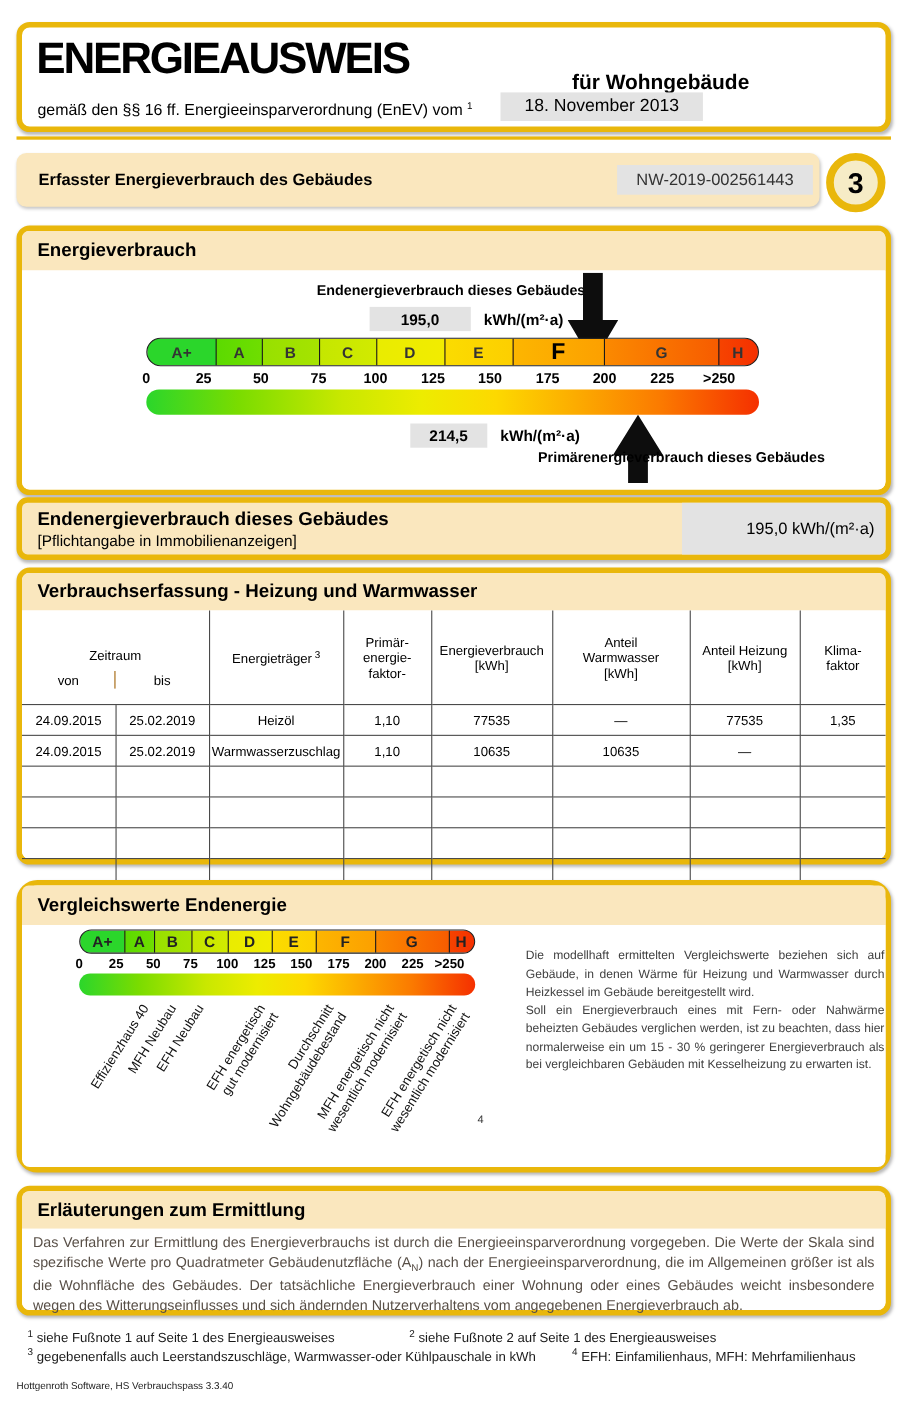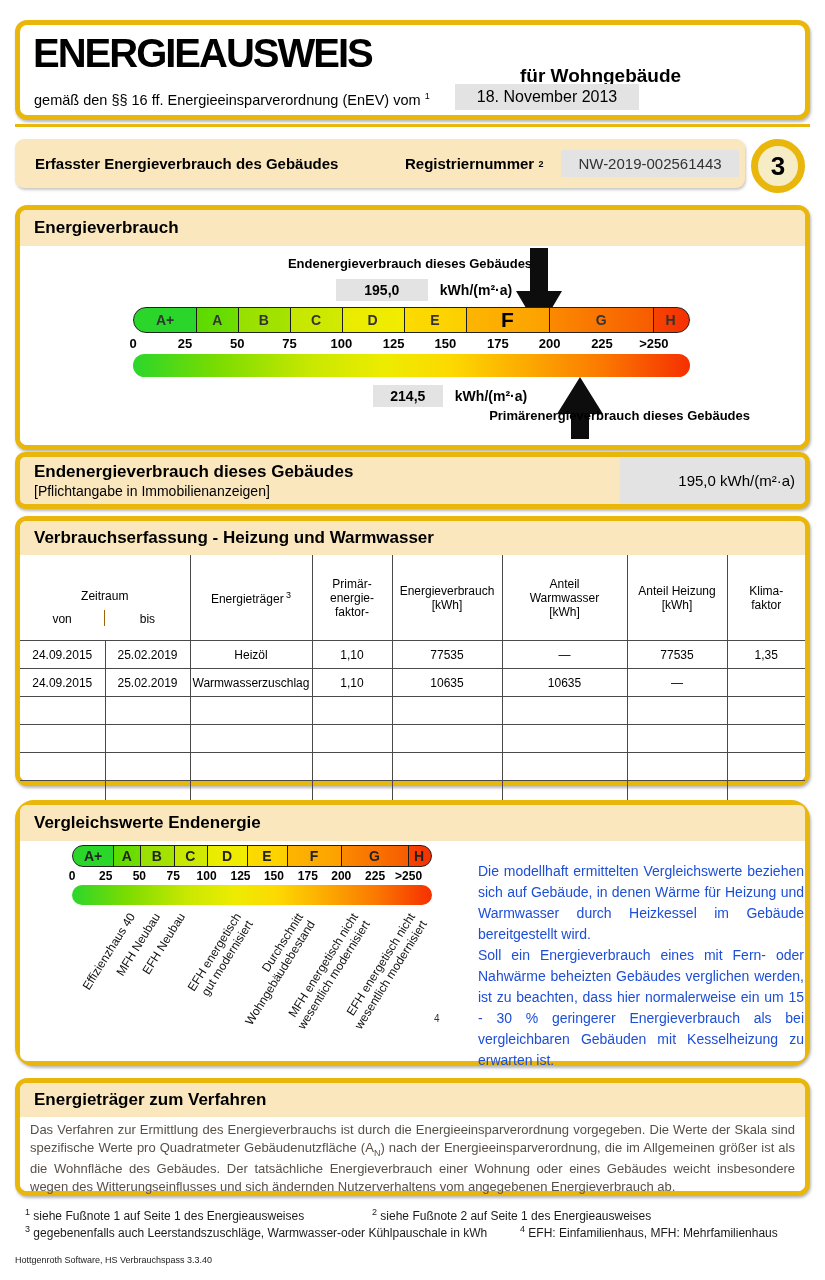--- a/index.html
+++ b/index.html
@@ -95,22 +95,22 @@
 
   
   #sec-compare { left:15px; top:800px; width:795px; height:266px;border-radius:19px; }
   #sec-compare .secstrip { height:36px; }
   #sec-compare .secbody { height:220px; }
   .smallscale .scalebar { height:22px; border-radius:11px; }
   .smallscale .letter { font-size:14px; color:#222; }
   .smallscale .tick { font-size:12px; }
   .rotlabel { position:absolute; width:150px; text-align:right; font-size:12px; line-height:1.15;
               transform:rotate(-58deg); transform-origin:100% 0; white-space:pre-line; color:#111; }
-  #compare-par { position:absolute; left:458px; top:20px; width:326px; font-size:14px; line-height:1.5;
-                 text-align:justify; white-space:pre-line; color:#1d4ed8; }
+  #compare-par { position:absolute; left:458px; top:20px; width:326px; font-size:11px; line-height:1.5;
+                 text-align:justify; white-space:pre-line; color:#404040; }
   #compare-fn { position:absolute; left:414px; top:172px; font-size:10px; color:#333; }
 
   
   #sec-explain { left:15px; top:1078px; width:795px; height:118px; }
   #sec-explain .secstrip { height:34px; }
   #sec-explain .secbody { height:74px; }
   #explain-par { position:absolute; left:10px; top:4px; width:765px; font-size:13px; line-height:1.42;
                  text-align:justify; color:#584F47; }
   sub { font-size:9px; }
   sup { font-size:9px; }
@@ -127,21 +127,20 @@
   <div id="header-box" class="goldbox">
     <div id="main-title">ENERGIEAUSWEIS</div>
     <div id="audience">für Wohngebäude</div>
     <div id="law-line"><span>gemäß den §§ 16 ff. Energieeinsparverordnung (EnEV) vom</span>&nbsp;<sup>1</sup></div>
     <div id="date-box">18. November 2013</div>
   </div>
   <div id="header-rule"></div>
 
   <div id="registry-strip">
     <div id="registry-caption">Erfasster Energieverbrauch des Gebäudes</div>
-    <div id="registry-label"><span>Registriernummer</span>&nbsp;<sup>2</sup></div>
     <div id="registry-value">NW-2019-002561443</div>
   </div>
   <div id="page-badge">3</div>
 
   <div id="sec-energy" class="goldbox">
     <div class="secstrip">Energieverbrauch</div>
     <div class="secbody">
       <div class="centerrow" style="left:20px; top:10px; width:740px;">
         <span class="slabel">Endenergieverbrauch dieses Gebäudes</span>
       </div>
@@ -365,21 +364,21 @@
       <div class="rotlabel" style="left:237px; top:70px;">EFH energetisch nicht
 wesentlich modernisiert</div>
       <div id="compare-fn">4</div>
 
       <div id="compare-par">Die modellhaft ermittelten Vergleichswerte beziehen sich auf Gebäude, in denen Wärme für Heizung und Warmwasser durch Heizkessel im Gebäude bereitgestellt wird.
 Soll ein Energieverbrauch eines mit Fern- oder Nahwärme beheizten Gebäudes verglichen werden, ist zu beachten, dass hier normalerweise ein um 15 - 30 % geringerer Energieverbrauch als bei vergleichbaren Gebäuden mit Kesselheizung zu erwarten ist.</div>
     </div>
   </div>
 
   <div id="sec-explain" class="goldbox">
-    <div class="secstrip">Energieträger zum Verfahren</div>
+    <div class="secstrip">Erläuterungen zum Ermittlung</div>
     <div class="secbody">
       <div id="explain-par"><span>Das Verfahren zur Ermittlung des Energieverbrauchs ist durch die Energieeinsparverordnung vorgegeben. Die Werte der Skala sind spezifische Werte pro Quadratmeter Gebäudenutzfläche (A</span><sub>N</sub><span>) nach der Energieeinsparverordnung, die im Allgemeinen größer ist als die Wohnfläche des Gebäudes. Der tatsächliche Energieverbrauch einer Wohnung oder eines Gebäudes weicht insbesondere wegen des Witterungseinflusses und sich ändernden Nutzerverhaltens vom angegebenen Energieverbrauch ab.</span></div>
     </div>
   </div>
 
   <div class="fnote" style="left:25px; top:1207px;"><sup>1</sup>&nbsp;<span>siehe Fußnote 1 auf Seite 1 des Energieausweises</span></div>
   <div class="fnote" style="left:372px; top:1207px;"><sup>2</sup>&nbsp;<span>siehe Fußnote 2 auf Seite 1 des Energieausweises</span></div>
   <div class="fnote" style="left:25px; top:1224px;"><sup>3</sup>&nbsp;<span>gegebenenfalls auch Leerstandszuschläge, Warmwasser-oder Kühlpauschale in kWh</span></div>
   <div class="fnote" style="left:520px; top:1224px;"><sup>4</sup>&nbsp;<span>EFH: Einfamilienhaus, MFH: Mehrfamilienhaus</span></div>
 

